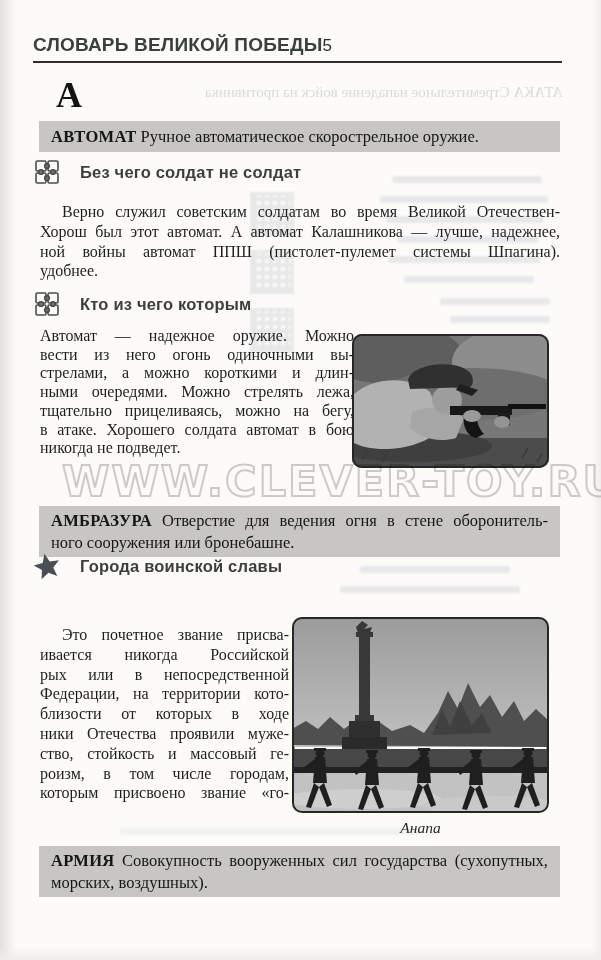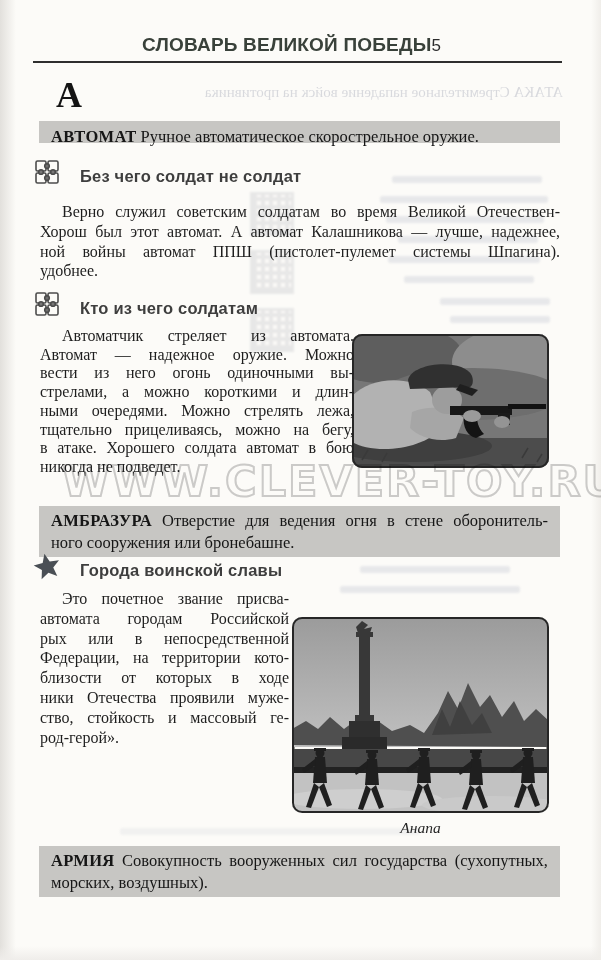--- a/index.html
+++ b/index.html
@@ -11,50 +11,50 @@
   }
   
   .edge-left{position:absolute;left:0;top:0;width:16px;height:960px;
     background:linear-gradient(to right,#e2e0dc, rgba(250,249,246,0));z-index:0;}
   .edge-bottom{position:absolute;left:0;bottom:0;width:601px;height:14px;
     background:linear-gradient(to top,#efedea, rgba(250,249,246,0));z-index:0;}
   .edge-right{position:absolute;right:0;top:0;width:10px;height:960px;
     background:linear-gradient(to left,#f0eeea, rgba(250,249,246,0));z-index:0;}
 
   .header{position:absolute;left:33px;top:34px;width:529px;display:flex;
-    justify-content:center;align-items:baseline;z-index:2;}
+    justify-content:flex-start;align-items:baseline;z-index:2;}
   .header-title{font-family:"Liberation Sans",sans-serif;font-weight:700;
     font-size:19px;letter-spacing:.2px;color:#39413a;}
   .page-number{font-family:"Liberation Sans",sans-serif;font-size:17px;color:#2c2c2c;padding-right:12px;}
   .header-rule{position:absolute;left:33px;top:61px;width:529px;height:2px;background:#2e2e2e;z-index:2;}
 
   .letter-index{position:absolute;left:56px;top:74px;font-size:36px;font-weight:700;
     color:#141414;z-index:2;}
 
   .entry-bar{position:absolute;left:39px;width:521px;background:#c7c6c3;
     box-sizing:border-box;padding:4px 12px;font-size:16.5px;line-height:21.5px;
     color:#161616;z-index:1;}
   .entry-bar b{letter-spacing:.3px;}
-  .bar-1{top:121px;padding:0 12px;line-height:31px;height:22px;}
+  .bar-1{top:121px;padding:0 12px;line-height:31px;height:31px;}
   .bar-2{top:506px;}
   .bar-3{top:846px;}
   .jline{text-align:justify;text-align-last:justify;}
 
-  .section-head{position:absolute;left:33px;display:flex;align-items:flex-end;gap:19px;z-index:2;}
+  .section-head{position:absolute;left:33px;display:flex;align-items:center;gap:19px;z-index:2;}
   .sec-1{top:158px;}
   .sec-2{top:290px;}
   .sec-3{top:552px;}
   .section-head .icon{width:28px;height:28px;flex:0 0 auto;}
   .section-title{font-family:"Liberation Sans",sans-serif;font-weight:700;
     font-size:16.5px;color:#3e3e3e;letter-spacing:.2px;}
 
   .para{position:absolute;z-index:2;font-size:16px;}
   .para-1{left:40px;top:202px;width:520px;line-height:19.8px;}
   .para-2{left:40px;top:327px;width:314px;line-height:18.7px;}
-  .para-3{left:40px;top:589px;width:249px;line-height:19.8px;}
+  .para-3{left:40px;top:625px;width:249px;line-height:19.8px;}
   .tline{text-align:justify;text-align-last:justify;white-space:nowrap;}
   .tline.last{text-align-last:left;}
   .tline.first{text-indent:22px;}
   .para-3 .tline{white-space:normal;}
 
   .photo{position:absolute;z-index:1;border-radius:10px;overflow:hidden;
     box-shadow:0 0 0 2.5px #262626 inset;}
   .photo svg{display:block;}
   .photo-1{left:352px;top:334px;width:197px;height:134px;}
   .photo-2{left:292px;top:617px;width:257px;height:196px;}
@@ -147,25 +147,24 @@
           <rect x="15" y="3" width="10" height="10" rx="1.5"></rect>
           <rect x="3" y="15" width="10" height="10" rx="1.5"></rect>
           <rect x="15" y="15" width="10" height="10" rx="1.5"></rect>
           <circle cx="14" cy="8" r="2.3"></circle>
           <circle cx="8" cy="14" r="2.3"></circle>
           <circle cx="20" cy="14" r="2.3"></circle>
           <circle cx="14" cy="20" r="2.3"></circle>
         </g>
       </svg>
     </span>
-    <span class="section-title">Кто из чего солдатам</span>
+    <span class="section-title">Кто из чего которым</span>
   </div>
 
   <div class="para para-2">
-      <div class="tline first">Автоматчик стреляет из автомата.</div>
       <div class="tline">Автомат — надежное оружие. Можно</div>
       <div class="tline">вести из него огонь одиночными вы-</div>
       <div class="tline">стрелами, а можно короткими и длин-</div>
       <div class="tline">ными очередями. Можно стрелять лежа,</div>
       <div class="tline">тщательно прицеливаясь, можно на бегу,</div>
       <div class="tline">в атаке. Хорошего солдата автомат в бою</div>
       <div class="tline last">никогда не подведет.</div>
     </div>
 
   <div class="photo photo-1">
@@ -211,27 +210,28 @@
         <g transform="rotate(-12 14 14)">
           <polygon fill="#4a4f55" points="14,1.5 17.6,10.1 26.9,10.8 19.8,16.8 22,25.8 14,20.9 6,25.8 8.2,16.8 1.1,10.8 10.4,10.1"></polygon>
         </g>
       </svg>
     </span>
     <span class="section-title">Города воинской славы</span>
   </div>
 
   <div class="para para-3">
       <div class="tline first">Это почетное звание присва-</div>
-      <div class="tline">автомата городам Российской</div>
+      <div class="tline">ивается никогда Российской</div>
       <div class="tline">рых или в непосредственной</div>
       <div class="tline">Федерации, на территории кото-</div>
       <div class="tline">близости от которых в ходе</div>
       <div class="tline">ники Отечества проявили муже-</div>
       <div class="tline">ство, стойкость и массовый ге-</div>
-      <div class="tline last">род-герой».</div>
+      <div class="tline">роизм, в том числе городам,</div>
+      <div class="tline">которым присвоено звание «го-</div>
     </div>
 
   <div class="photo photo-2">
     <svg viewBox="0 0 257 196" width="257" height="196">
       <defs>
         <linearGradient id="sky" x1="0" y1="0" x2="0" y2="1">
           <stop offset="0" stop-color="#9b9b9b"></stop>
           <stop offset="1" stop-color="#c0c0c0"></stop>
         </linearGradient>
         <g id="marcher">

